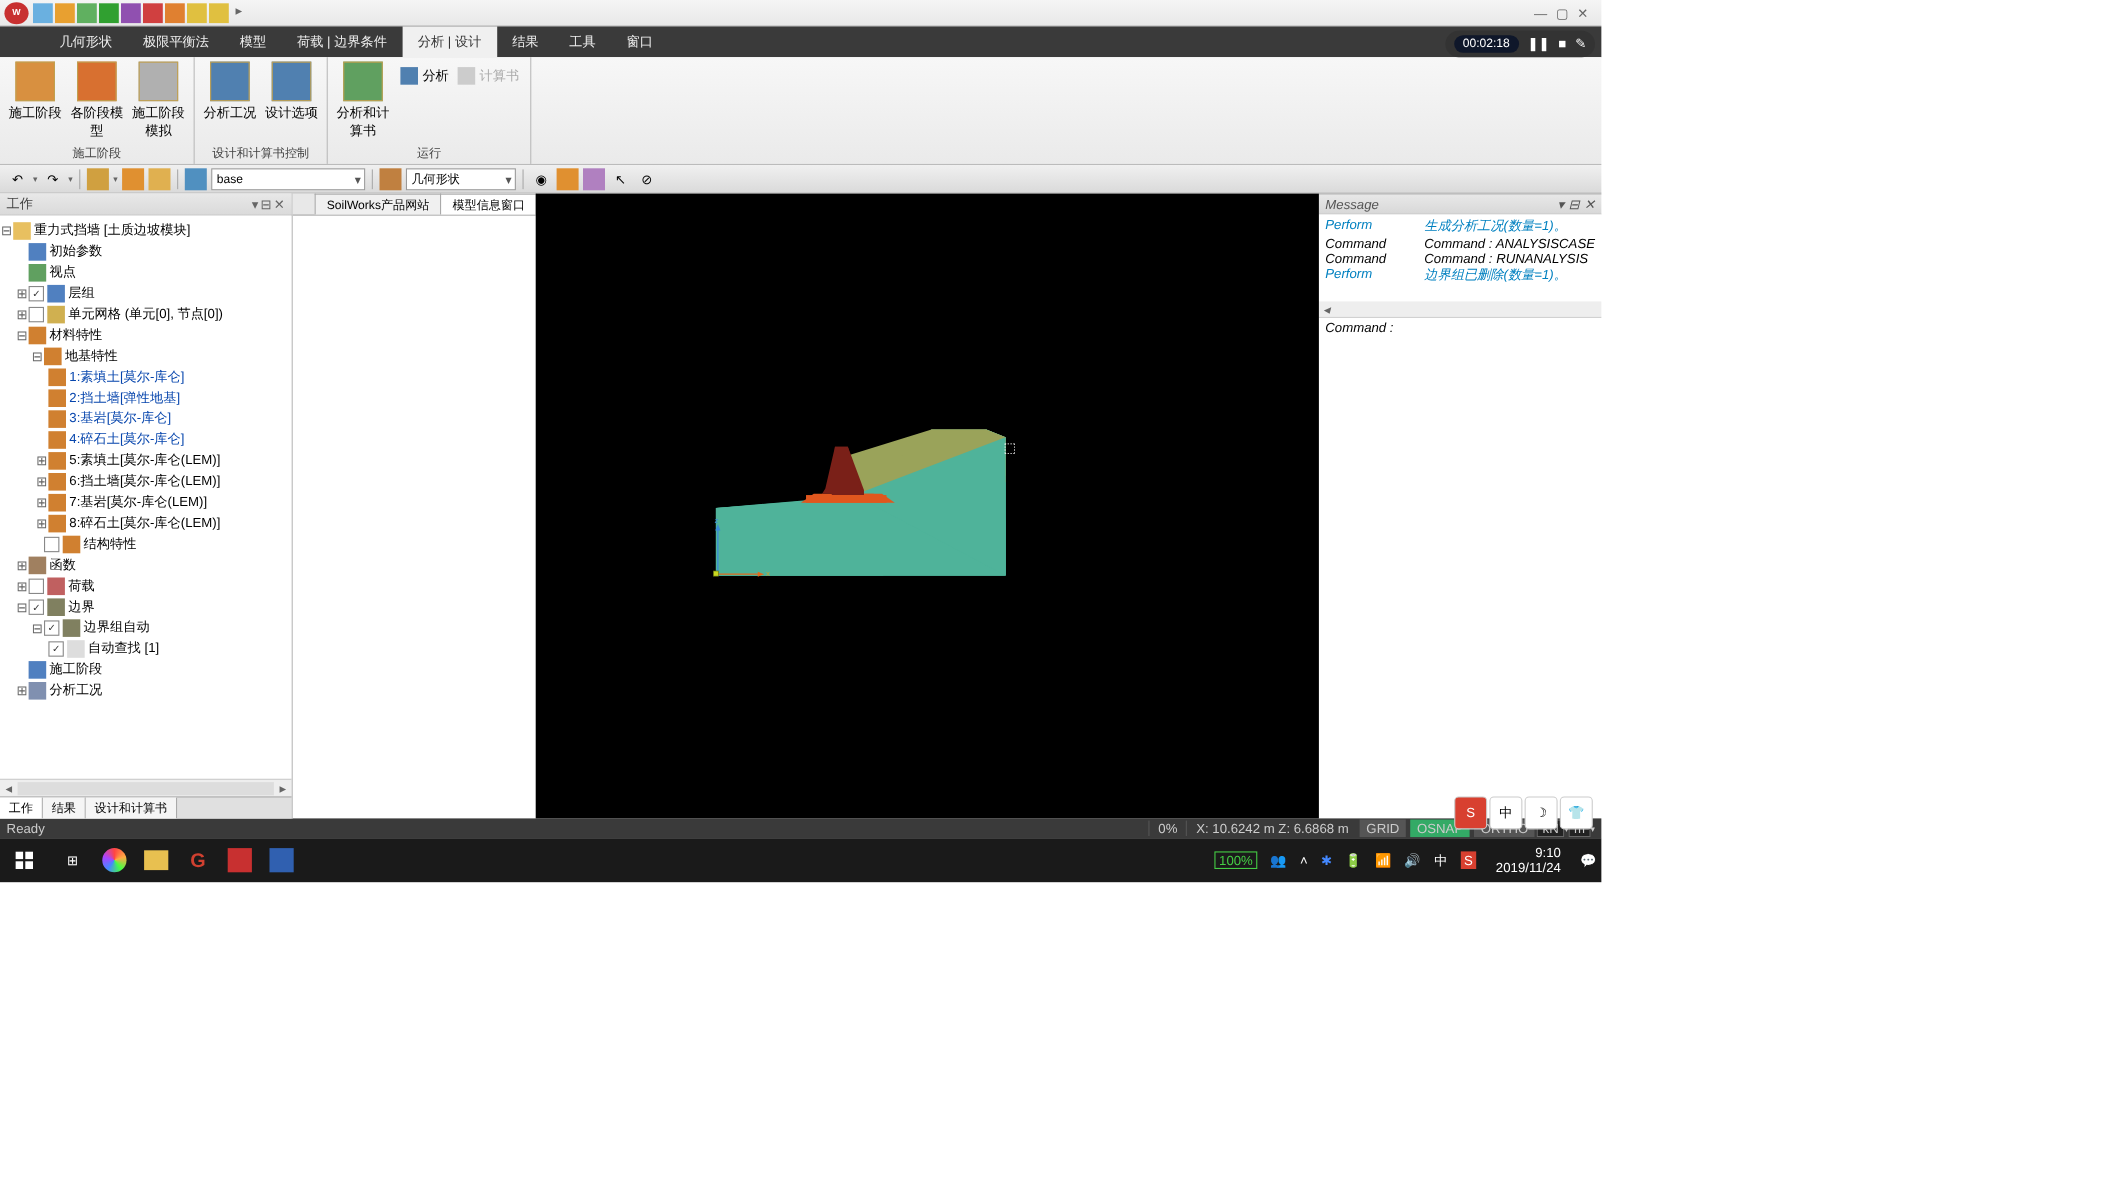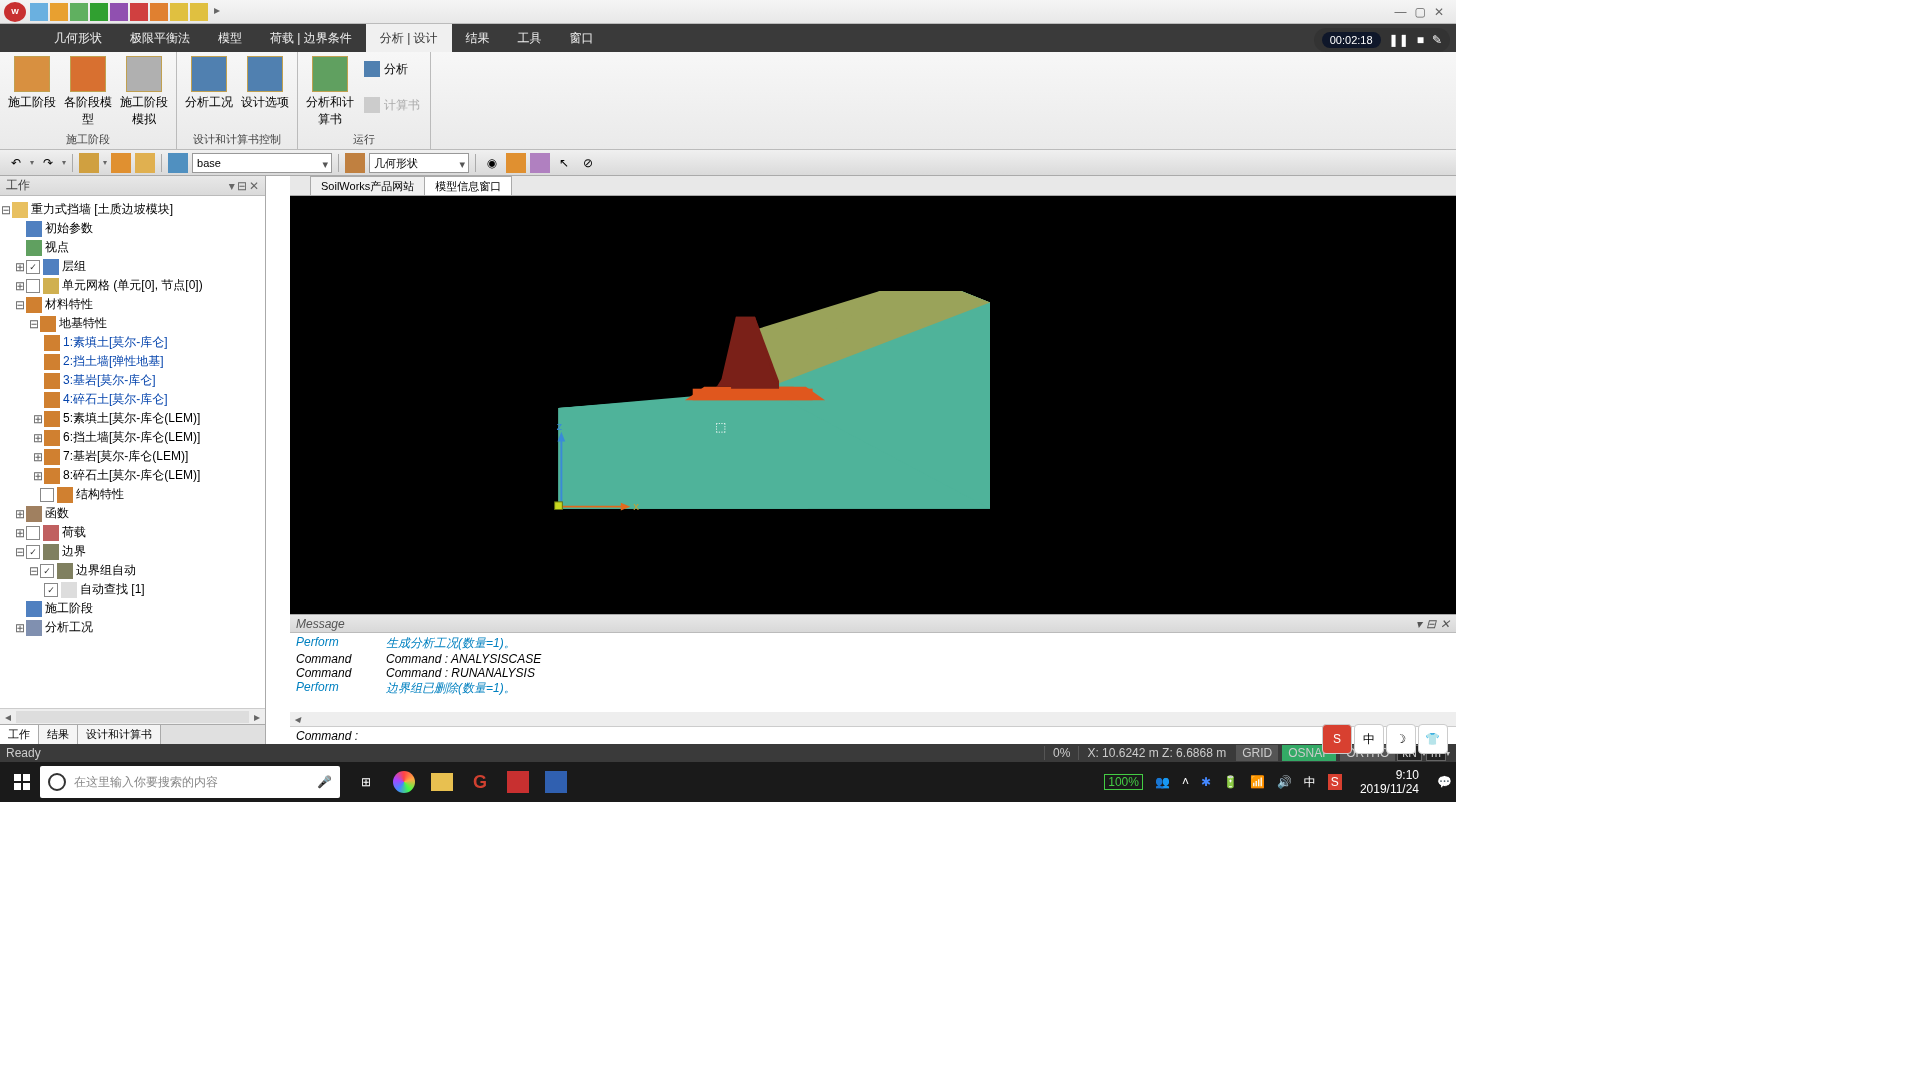--- a/index.html
+++ b/index.html
@@ -48,21 +48,21 @@
 .tree-node .lbl{color:#000;}
 .tree-node .lbl.blue{color:#0645ad;}
 .ind1{padding-left:14px}.ind2{padding-left:28px}.ind3{padding-left:32px}
 .side-bottom-tabs{height:20px;background:#e0e0e0;border-top:1px solid #aaa;display:flex;}
 .side-tab{padding:2px 8px;border-right:1px solid #aaa;font-size:11px;background:#f5f5f5;}
 .side-tab.active{background:#fff;}
 .hscroll{height:16px;background:#eee;border-top:1px solid #ccc;display:flex;align-items:center;}
 .hscroll .arr{width:16px;text-align:center;color:#666;}
 .hscroll .track{flex:1;height:12px;background:#ddd;}
 
-.content { flex:1; display:flex;flex-direction:column;margin-left:24px; }
+.content { flex:1; display:flex;flex-direction:row; }
 .doc-tabs { height:20px;background:#e8e8e8;border-bottom:1px solid #aaa;display:flex;padding-left:20px;}
 .doc-tab{padding:2px 10px;border:1px solid #aaa;border-bottom:none;background:#f0f0f0;font-size:11px;margin-right:-1px;}
 .doc-tab.active{background:#fff;}
 .viewport{flex:1;background:#000;position:relative;}
 .viewport svg{width:100%;height:100%;}
 
 .message-panel{height:130px;border-top:1px solid #aaa;display:flex;flex-direction:column;font-style:italic;}
 .msg-header{height:18px;background:linear-gradient(#e8e8e8,#d8d8d8);border-bottom:1px solid #bbb;padding:0 6px;font-size:11px;display:flex;align-items:center;color:#555;}
 .msg-header .ctrl{margin-left:auto;display:flex;gap:4px;}
 .msg-body{flex:1;background:#fff;overflow:auto;padding:2px 6px;font-family:"SimSun",monospace;font-size:12px;}
@@ -177,21 +177,21 @@
         </div>
     </div>
     <div class="ribbon-title">设计和计算书控制</div>
   </div>
   <div class="ribbon-group">
     <div class="ribbon-row">
       <div class="ribbon-large">
           <div class="ico" style="background:#60a060"></div>
           <span>分析和计算书</span>
         </div>
-      <div style="display:flex;flex-direction:column;padding-top:4px;gap:14px;">
+      <div style="display:flex;flex-direction:row;padding-top:4px;">
         <div class="ribbon-small">
             <div class="ico" style="background:#5080b0"></div>
             <span>分析</span>
           </div>
         <div class="ribbon-small" style="color:#aaa">
             <div class="ico" style="background:#ccc"></div>
             <span>计算书</span>
           </div>
       </div>
     </div>
@@ -471,25 +471,20 @@
 
 <div class="taskbar">
   <div class="tb-start">
     <svg width="16" height="16">
         <rect x="0" y="0" width="7" height="7" fill="#fff"></rect>
         <rect x="9" y="0" width="7" height="7" fill="#fff"></rect>
         <rect x="0" y="9" width="7" height="7" fill="#fff"></rect>
         <rect x="9" y="9" width="7" height="7" fill="#fff"></rect>
       </svg>
   </div>
-  <div class="tb-search">
-    <div class="circ"></div>
-    <span>在这里输入你要搜索的内容</span>
-    <span style="margin-left:auto;color:#555">🎤</span>
-  </div>
   <div class="tb-icons">
     <div class="tb-icon">⊞</div>
     <div class="tb-icon">
         <div style="width:22px;height:22px;border-radius:50%;background:conic-gradient(#f44,#fa4,#4f4,#48f,#a4f,#f44)"></div>
       </div>
     <div class="tb-icon">
         <div style="width:22px;height:18px;background:#e8c050"></div>
       </div>
     <div class="tb-icon" style="color:#d04030;font-size:18px;font-weight:bold;">G</div>
     <div class="tb-icon">

